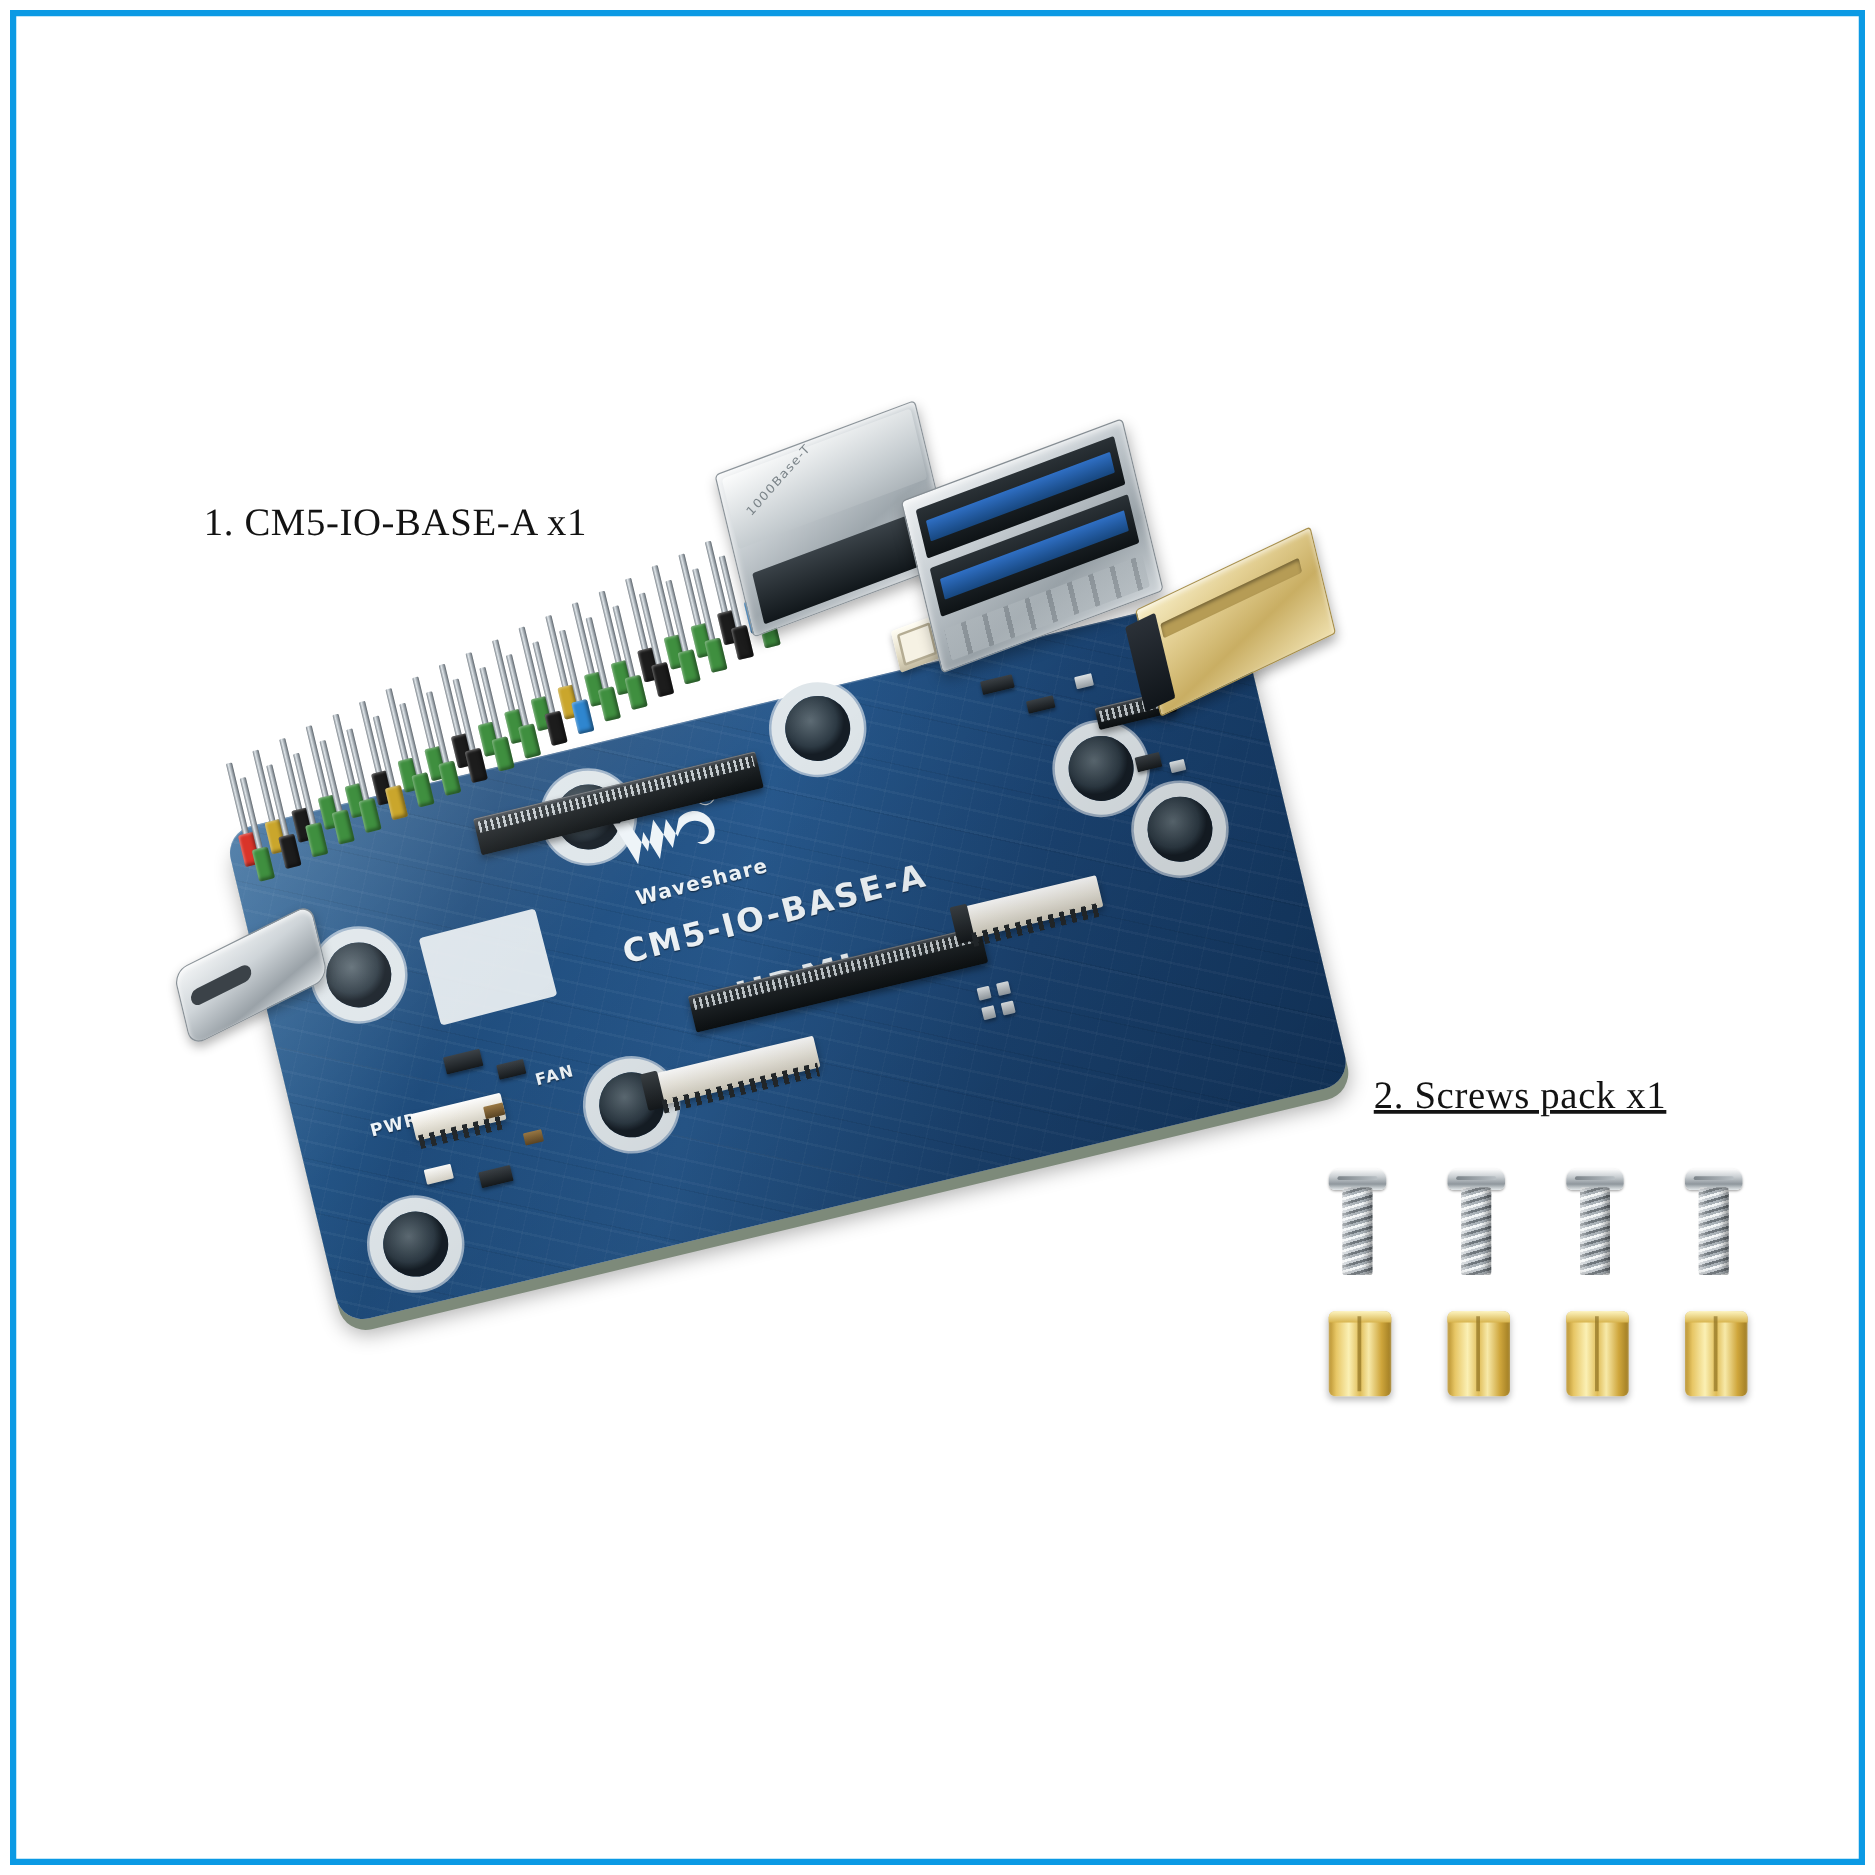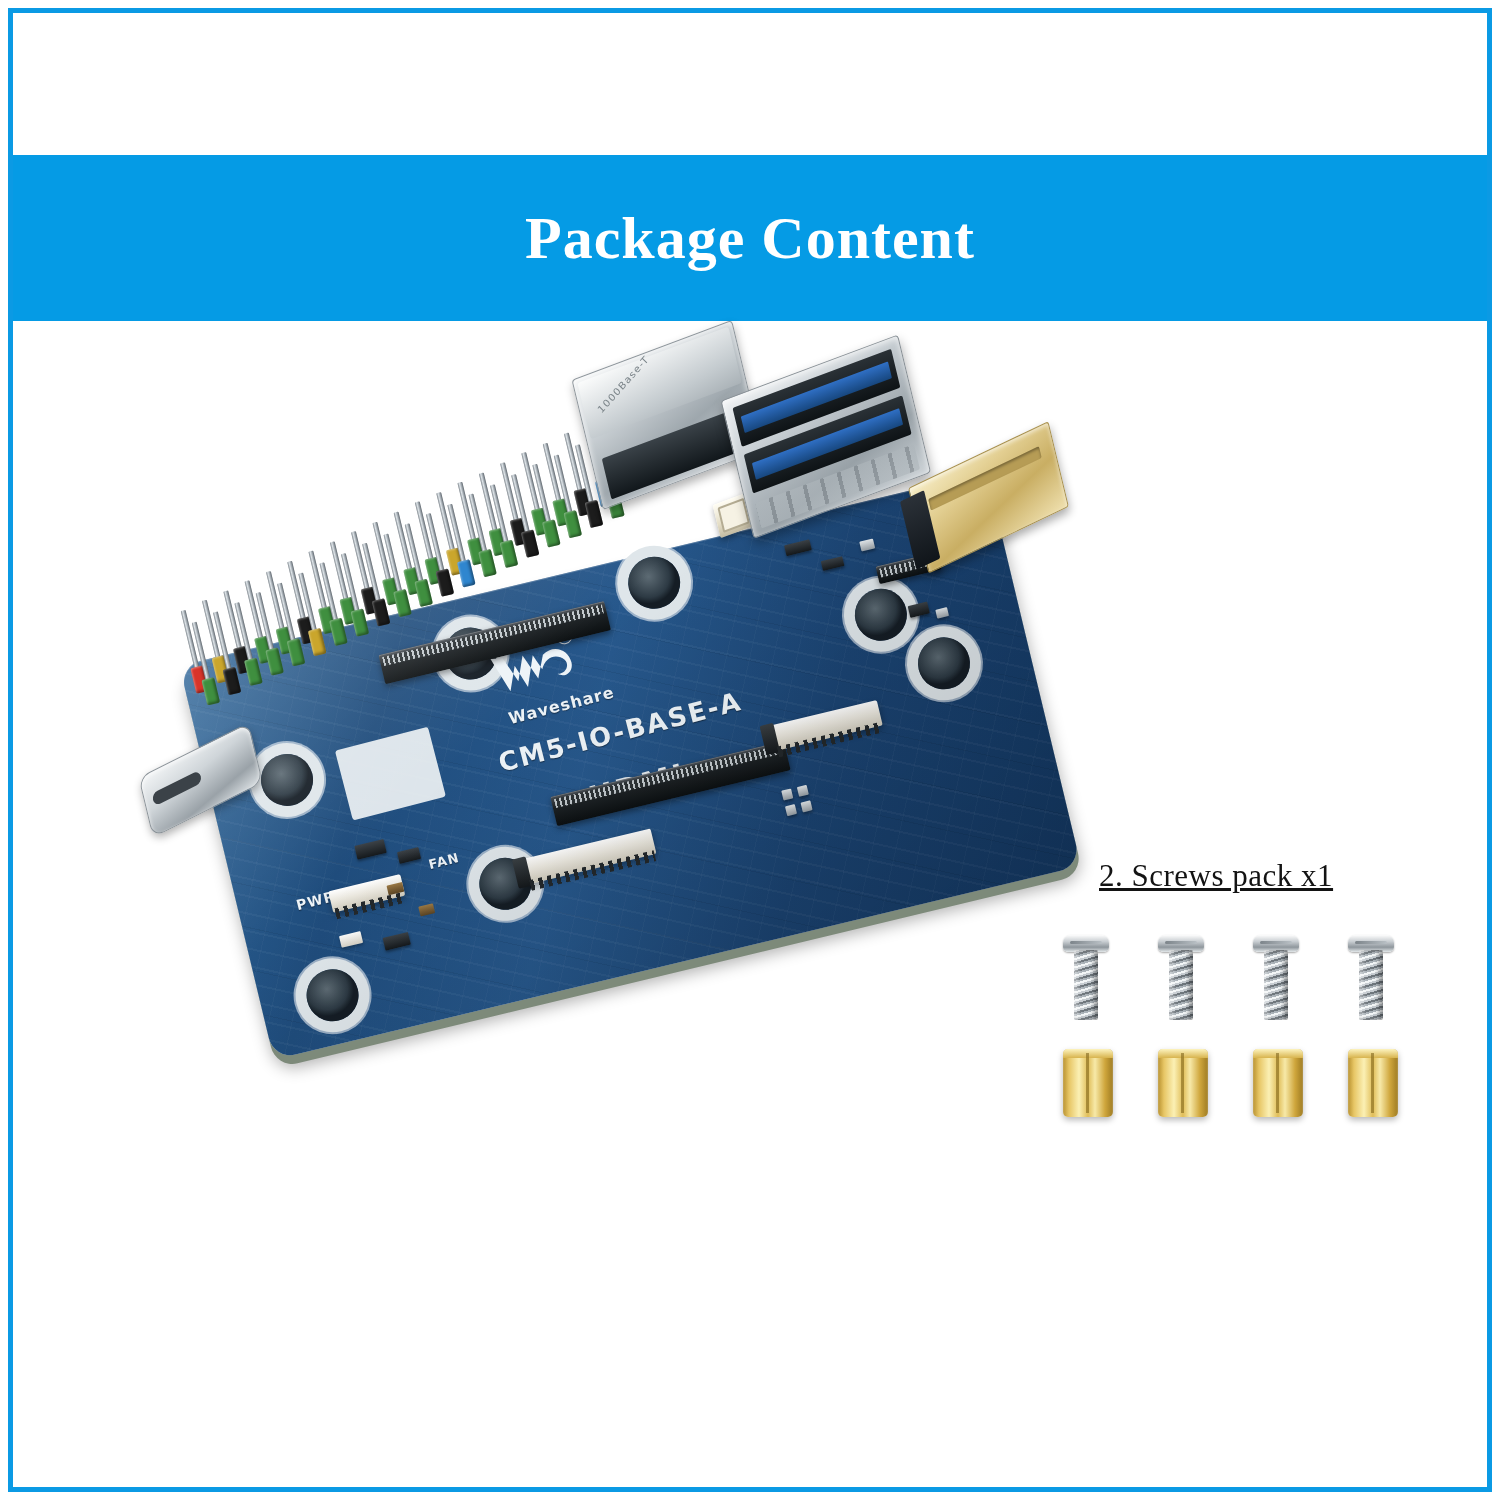--- a/index.html
+++ b/index.html
@@ -330,24 +330,22 @@
   .standoff:after{
     content:""; position:absolute; left:46%; top:4px; bottom:4px; width:3px;
     background:rgba(120,92,20,.55);
   }
 </style>
 </head>
 <body>
 
 <div id="page-frame">
 
-  <div id="header-banner">
-    <div id="page-title">Package Content</div>
-  </div>
-
+
+  <div class="item-label" id="label-item-1">1. CM5-IO-BASE-A x1</div>
 
   <div class="item-label" id="label-item-2">2. Screws pack x1</div>
 
   <div id="board-photo">
     <div id="board-rot">
 
       <div class="pcb">
         <div class="pcb-traces"></div>
 
         <div class="pad-white" style="left:132px;top:118px;width:96px;height:72px;transform:rotate(-1deg);"></div>

